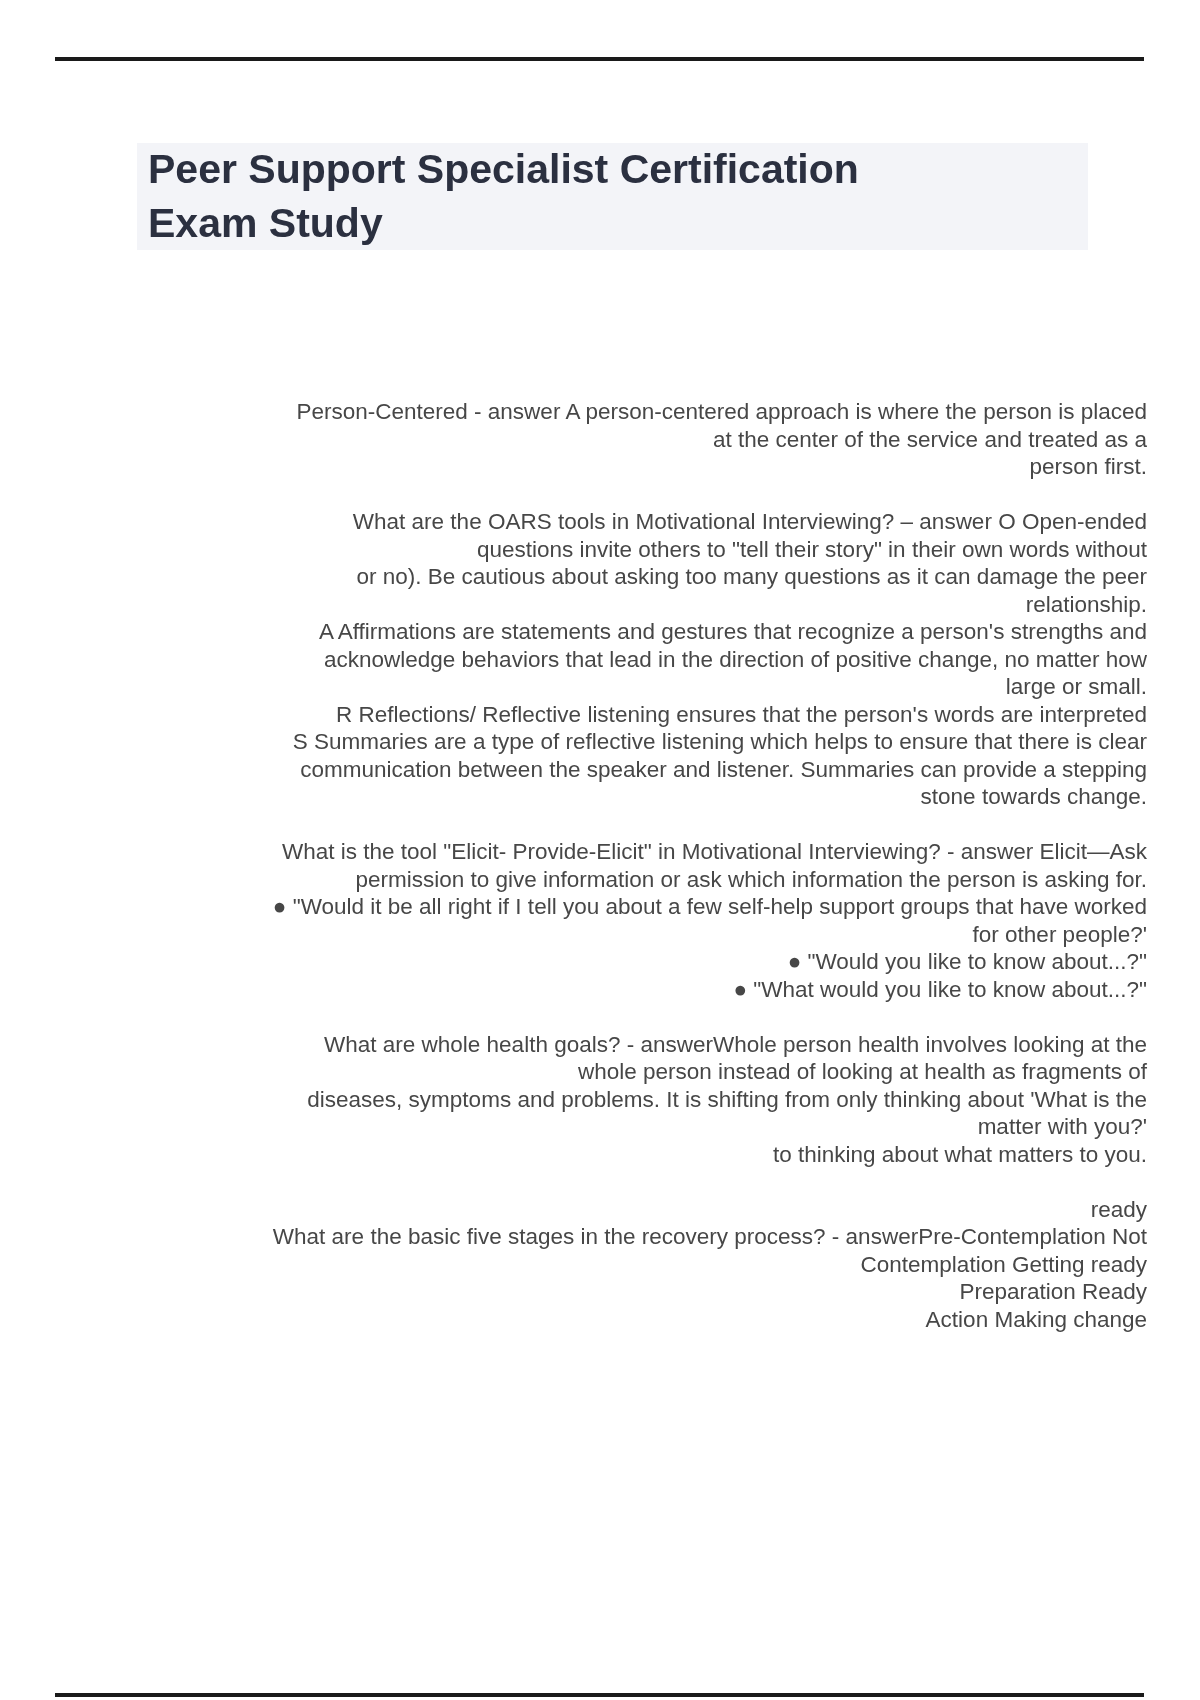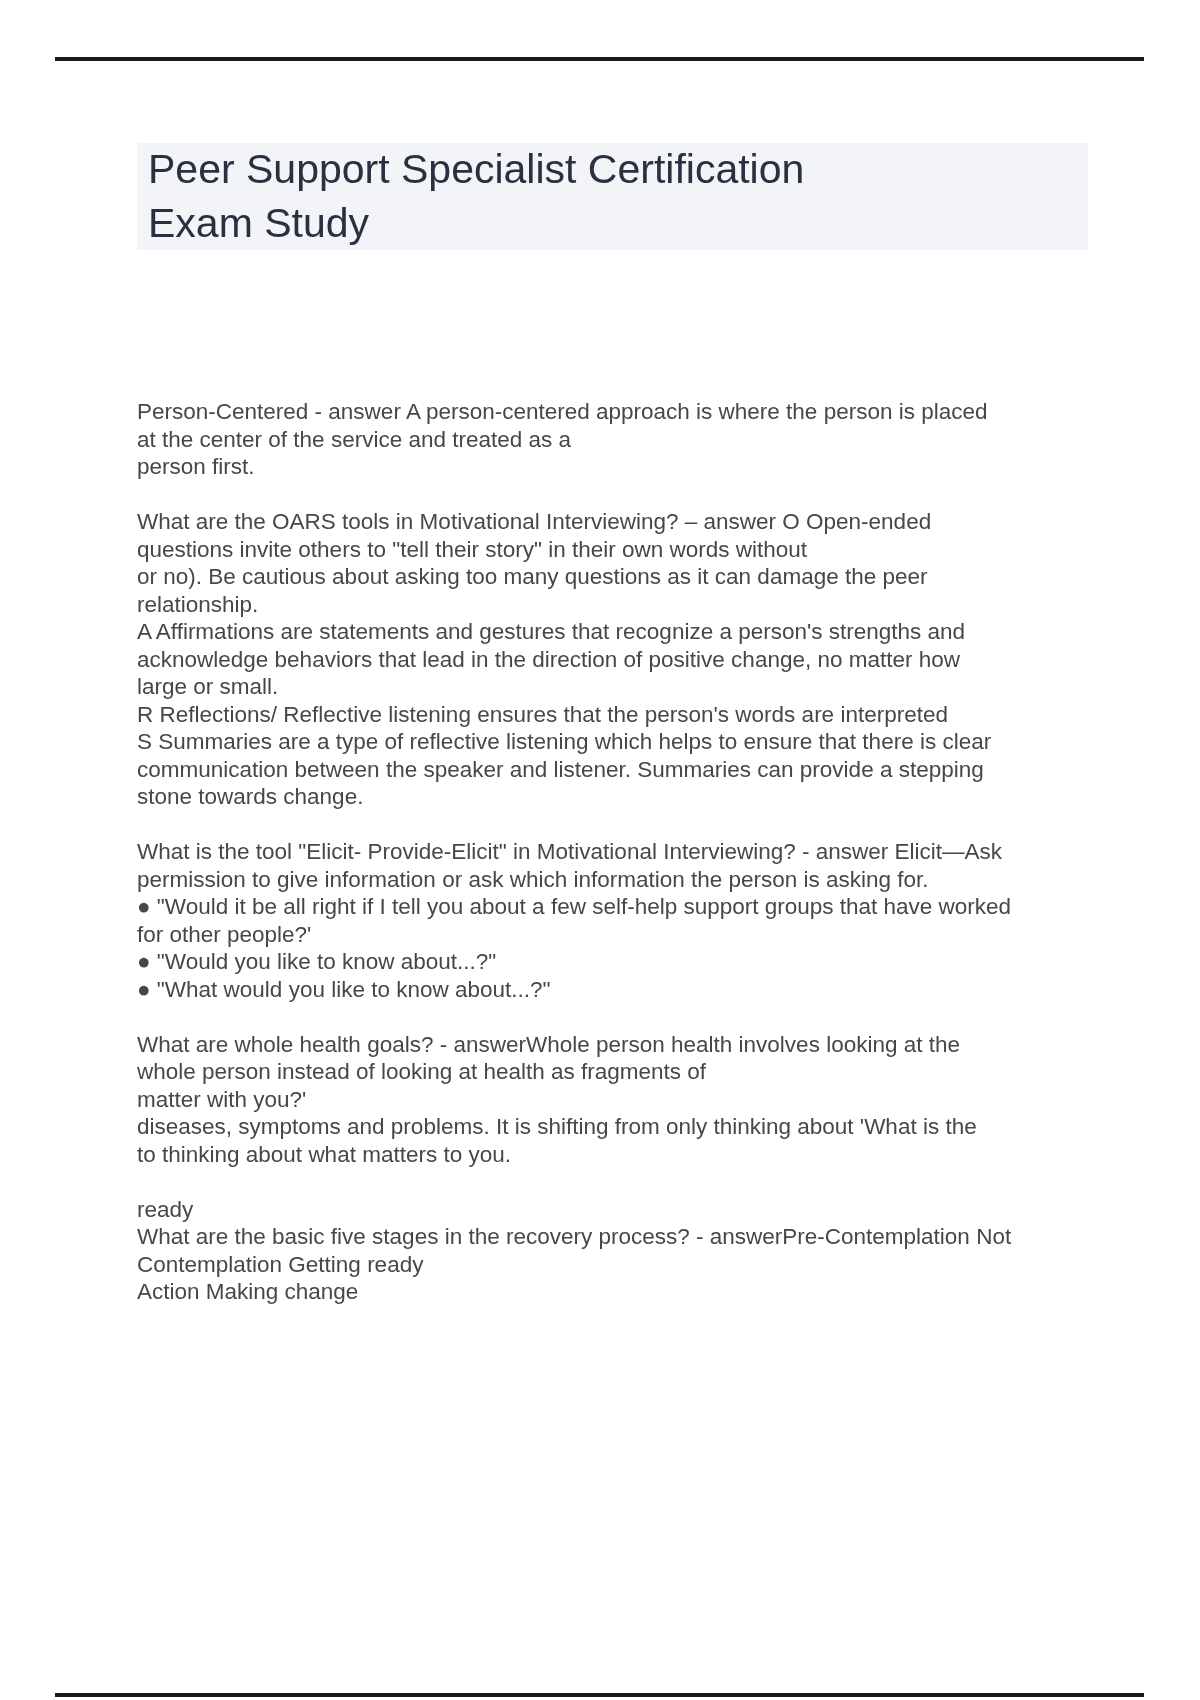--- a/index.html
+++ b/index.html
@@ -33,40 +33,41 @@
     position: absolute;
     left: 137px;
     top: 143px;
     width: 951px;
     height: 107px;
     background: #f3f4f8;
   }
   .title-line {
     font-size: 41px;
     line-height: 53.5px;
-    font-weight: normal;
+    font-weight: bold;
     color: #2b3040;
     padding-left: 11px;
     white-space: pre;
   }
 
   .doc-body {
     position: absolute;
     left: 137px;
     top: 398px;
     width: 1010px;
     color: #474747;
     font-size: 22.5px;
     line-height: 27.5px;
   }
   .paragraph {
     margin: 0 0 27.5px 0;
   }
   .line {
     white-space: pre;
+    text-align: right;
   }
 </style>
 </head>
 <body>
 
 <div class="page">
 
   <div class="rule rule-top"></div>
 
   <div class="title-block">
@@ -97,27 +98,28 @@
         <div class="line">What is the tool "Elicit- Provide-Elicit" in Motivational Interviewing? - answer Elicit—Ask</div>
         <div class="line">permission to give information or ask which information the person is asking for.</div>
         <div class="line">● "Would it be all right if I tell you about a few self-help support groups that have worked</div>
         <div class="line">for other people?'</div>
         <div class="line">● "Would you like to know about...?"</div>
         <div class="line">● "What would you like to know about...?"</div>
       </div>
       <div class="paragraph">
         <div class="line">What are whole health goals? - answerWhole person health involves looking at the</div>
         <div class="line">whole person instead of looking at health as fragments of</div>
+        <div class="line">diseases, symptoms and problems. It is shifting from only thinking about 'What is the</div>
         <div class="line">matter with you?'</div>
-        <div class="line">diseases, symptoms and problems. It is shifting from only thinking about 'What is the</div>
         <div class="line">to thinking about what matters to you.</div>
       </div>
       <div class="paragraph">
         <div class="line">ready</div>
         <div class="line">What are the basic five stages in the recovery process? - answerPre-Contemplation Not</div>
         <div class="line">Contemplation Getting ready</div>
+        <div class="line">Preparation Ready</div>
         <div class="line">Action Making change</div>
       </div>
     </div>
 
   <div class="rule rule-bottom"></div>
 
 </div>
 
 </body></html>

